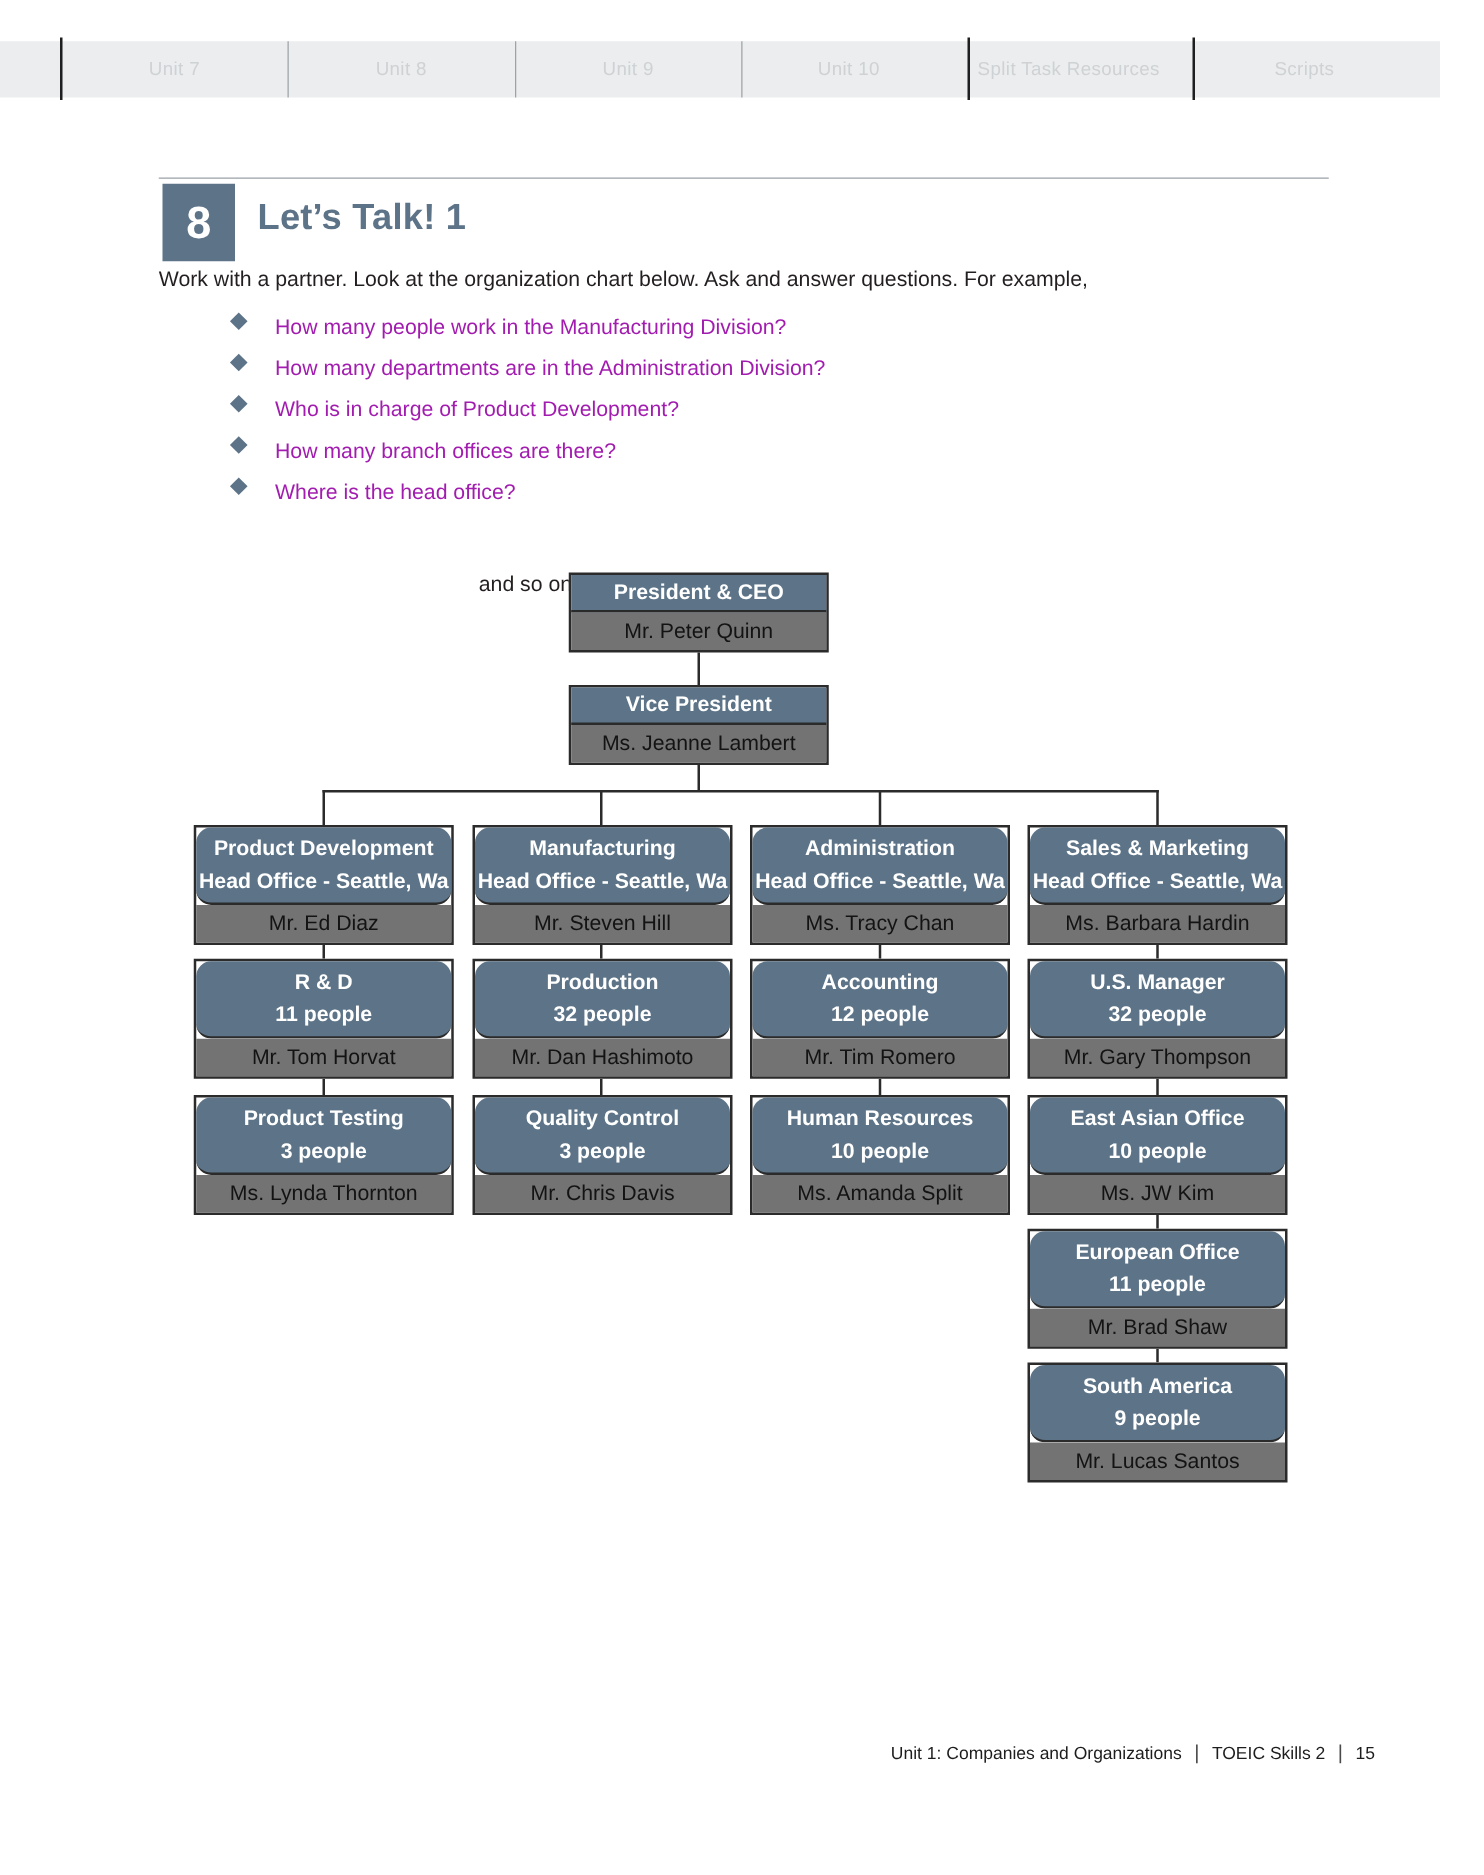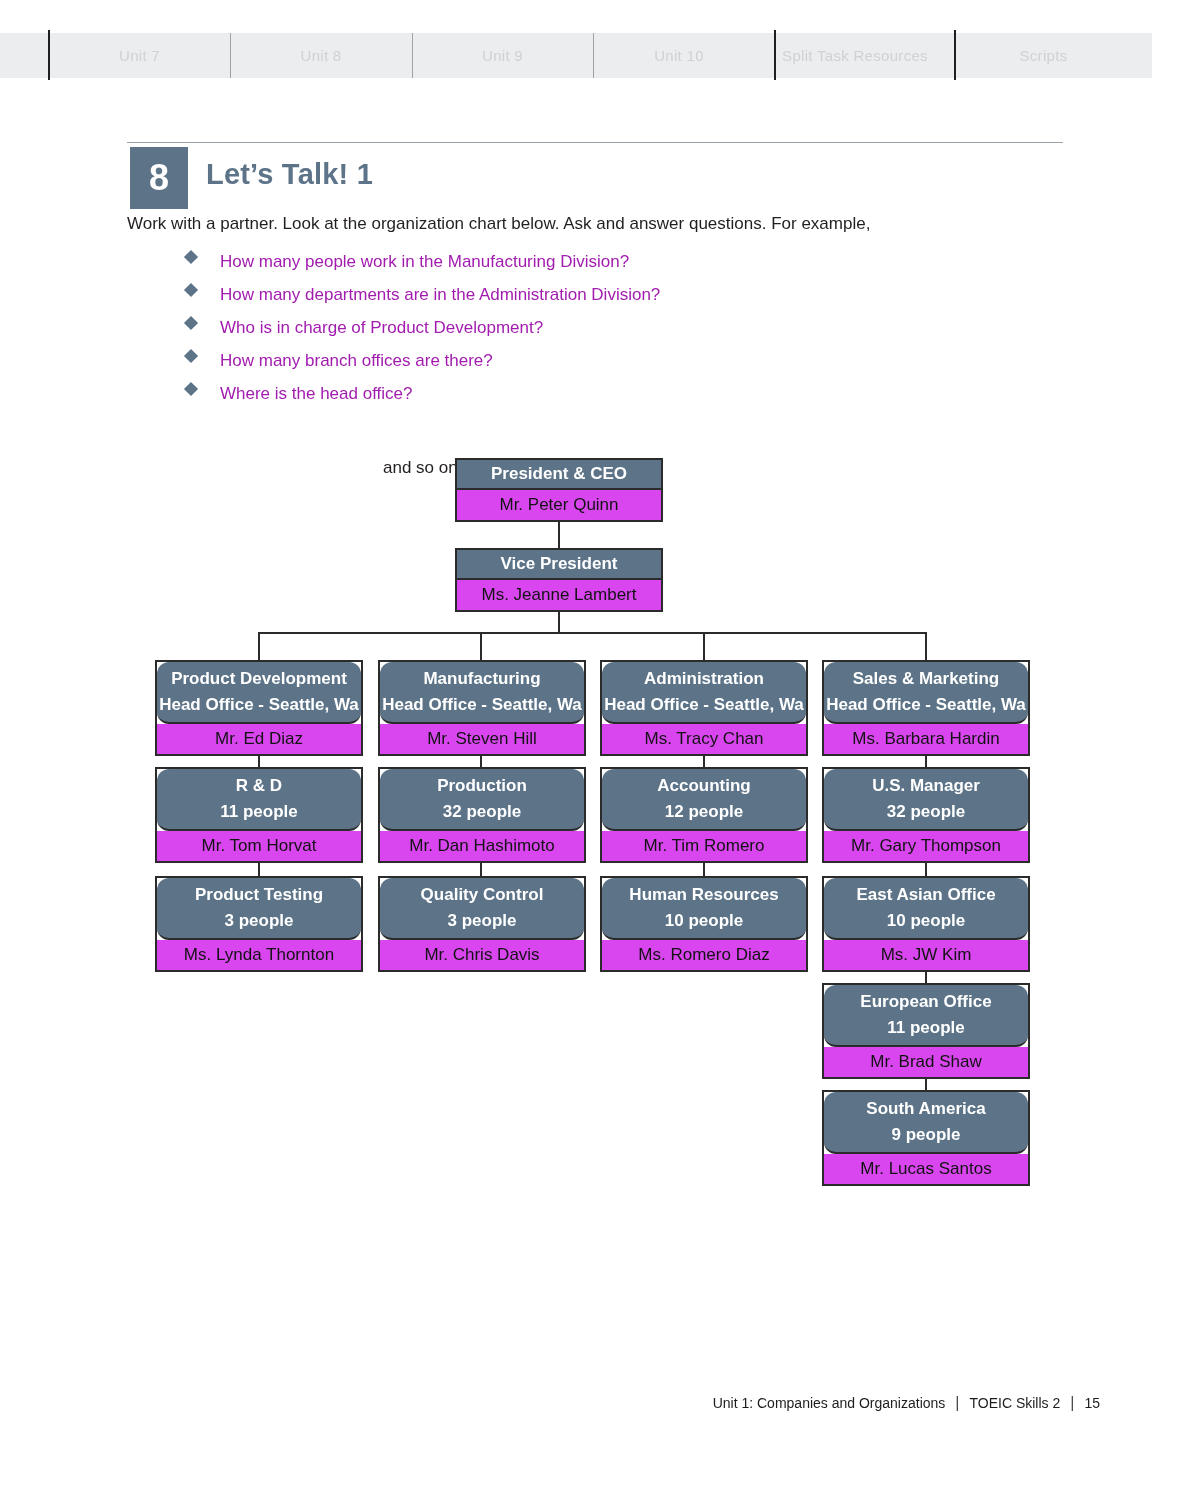--- a/index.html
+++ b/index.html
@@ -22,21 +22,21 @@
   .q{position:absolute;left:186px;display:flex;align-items:flex-start;gap:24px;height:22px;font-size:17px;color:#a21caf;}
   .diamond{width:10px;height:10px;background:#5d7388;transform:rotate(45deg);flex:0 0 10px;}
   #aside{position:absolute;left:383px;top:417px;font-size:17px;color:#231f20;margin-top:41px;}
   
   .obox{position:absolute;width:208px;border:2px solid #2b2b2b;background:#fff;box-sizing:border-box;}
   .ohead{background:#5d7488;color:#ffffff;font-weight:bold;text-align:center;font-size:17px;
          border-bottom:2px solid #2b2b2b;}
   .ohead.one{height:28px;line-height:28px;}
   .ohead.two{padding:4px 0;border-radius:12px;}
   .ohead.two .ot{line-height:26px;}
-  .obody{height:30px;line-height:30px;text-align:center;font-size:17px;color:#131313;background:#d946ef;
+  .obody{height:30px;line-height:30px;text-align:center;font-size:17px;color:#131313;background:#737373;
          white-space:nowrap;overflow:hidden;}
   .conn{position:absolute;background:#2b2b2b;}
   
   #footer{position:absolute;left:500px;top:1394px;width:600px;text-align:right;font-size:14px;color:#1d1d1d;}
   #footer .sep{color:#4a4a4a;margin:0 10px;font-size:16px;}
 </style>
 </head>
 <body>
 
 <div id="page">
@@ -184,21 +184,21 @@
       <div class="ot">Quality Control</div>
       <div class="ot">3 people</div>
     </div>
     <div class="obody">Mr. Chris Davis</div>
   </div>
   <div class="obox" style="left:600px;top:876px">
     <div class="ohead two">
       <div class="ot">Human Resources</div>
       <div class="ot">10 people</div>
     </div>
-    <div class="obody">Ms. Romero Diaz</div>
+    <div class="obody">Ms. Amanda Split</div>
   </div>
   <div class="obox" style="left:822px;top:876px">
     <div class="ohead two">
       <div class="ot">East Asian Office</div>
       <div class="ot">10 people</div>
     </div>
     <div class="obody">Ms. JW Kim</div>
   </div>
 
   <div class="obox" style="left:822px;top:983px">

